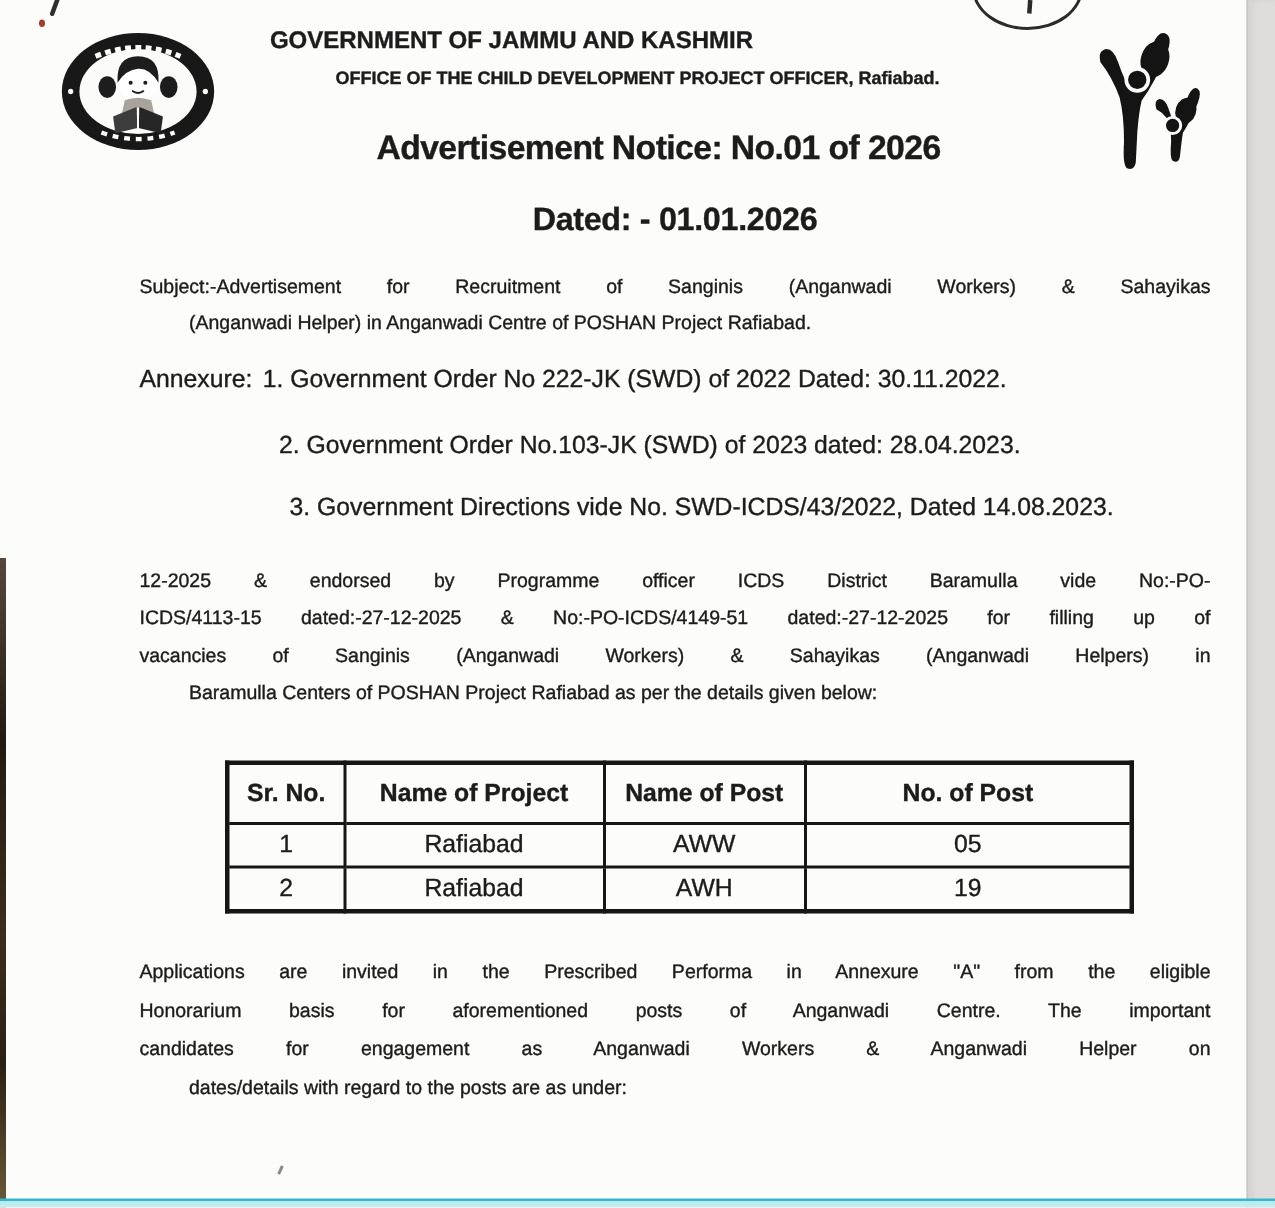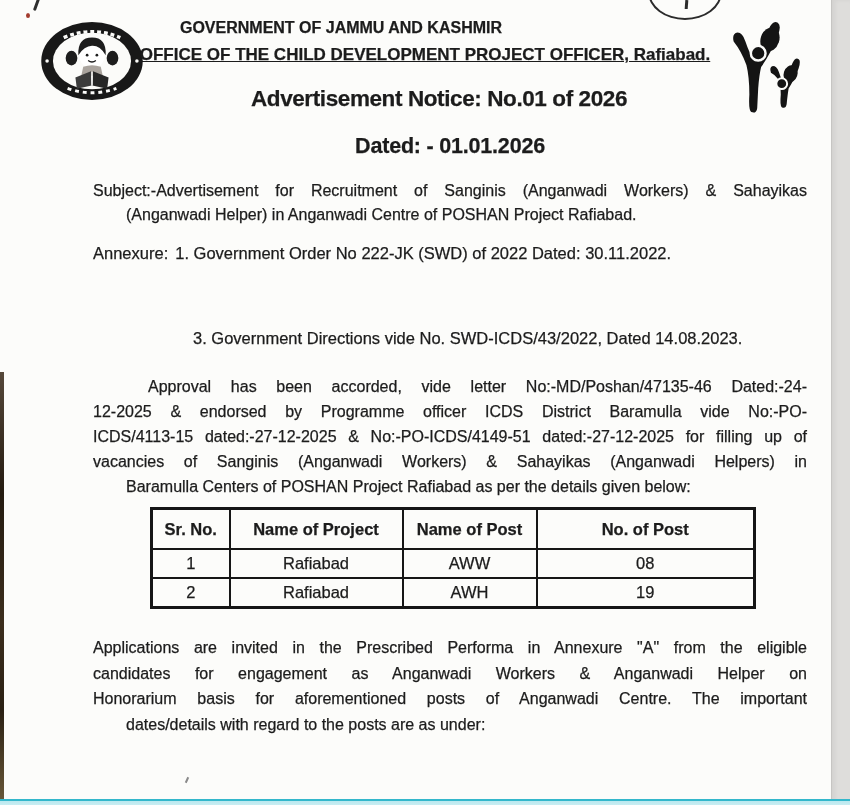--- a/index.html
+++ b/index.html
@@ -29,28 +29,28 @@
   .speck { position:absolute; left:186px; top:777px; width:2px; height:6px;
     background:#8a8a8a; transform:rotate(25deg); }
 
   .logo-left  { position:absolute; left:38px;  top:20px; width:108px; height:82px; }
   .logo-right { position:absolute; left:728px; top:12px; width:80px;  height:106px; }
 
   
   .hdr1 { position:absolute; top:19px; left:0; width:682px; text-align:center;
     font-size:16px; font-weight:600; }
   .hdr2 { position:absolute; top:45px; left:0; width:850px; text-align:center;
-    font-size:17px; font-weight:600;text-decoration:underline; }
+    font-size:12px; font-weight:600; }
   .title { position:absolute; top:86px; left:16px; width:846px; text-align:center;
     font-size:22.5px; font-weight:600; letter-spacing:-0.4px; }
   .dated { position:absolute; top:134px; left:0; width:846px; text-align:center;
     font-size:21.5px; font-weight:600; letter-spacing:-0.2px;padding-left:27px; }
 
   
-  .block { position:absolute; left:93px; width:714px; font-size:16px; }
+  .block { position:absolute; left:93px; width:714px; font-size:13px; }
   .subject  { top:179px; line-height:24px; }
   .approval { top:374px; line-height:25px; }
   .apps     { top:635px; line-height:25.5px; }
   .jl   { text-align:justify; text-align-last:justify; }
   .ll   { text-align:left;margin-left:33px; }
   .indent { text-indent:55px; }
 
   .ref1 { position:absolute; left:93px;  top:244px; font-size:16.5px; }
   .ref1 .lbl { margin-right:7px; }
   .ref2 { position:absolute; left:186px; top:288px; font-size:16.5px; }
@@ -116,24 +116,24 @@
   <div class="dated">Dated: - 01.01.2026</div>
 
   <div class="block subject">
     <div class="jl">Subject:-Advertisement for Recruitment of Sanginis (Anganwadi Workers) &amp; Sahayikas</div>
     <div class="ll">(Anganwadi Helper) in Anganwadi Centre of POSHAN Project Rafiabad.</div>
   </div>
 
   <div class="ref1">
     <span class="lbl">Annexure:</span><span>1. Government Order No 222-JK (SWD) of 2022 Dated: 30.11.2022.</span>
   </div>
+  <div class="ref2">2. Government Order No.103-JK (SWD) of 2023 dated: 28.04.2023.</div>
   <div class="ref3">3. Government Directions vide No. SWD-ICDS/43/2022, Dated 14.08.2023.</div>
 
   <div class="block approval">
-    <div class="jl indent">Approval has been accorded, vide letter No:-MD/Poshan/47135-46 Dated:-24-</div>
     <div class="jl">12-2025 &amp; endorsed by Programme officer ICDS District Baramulla vide No:-PO-</div>
     <div class="jl">ICDS/4113-15 dated:-27-12-2025 &amp; No:-PO-ICDS/4149-51 dated:-27-12-2025 for filling up of</div>
     <div class="jl">vacancies of Sanginis (Anganwadi Workers) &amp; Sahayikas (Anganwadi Helpers) in</div>
     <div class="ll">Baramulla Centers of POSHAN Project Rafiabad as per the details given below:</div>
   </div>
 
   <table class="vtable">
     <colgroup>
         <col style="width:78px">
         <col style="width:173px">
@@ -146,33 +146,33 @@
         <th>Name of Project</th>
         <th>Name of Post</th>
         <th>No. of Post</th>
       </tr>
     </thead>
     <tbody>
       <tr>
         <td>1</td>
         <td>Rafiabad</td>
         <td>AWW</td>
-        <td>08</td>
+        <td>05</td>
       </tr>
       <tr>
         <td>2</td>
         <td>Rafiabad</td>
         <td>AWH</td>
         <td>19</td>
       </tr>
     </tbody>
   </table>
 
   <div class="block apps">
     <div class="jl">Applications are invited in the Prescribed Performa in Annexure "A" from the eligible</div>
+    <div class="jl">Honorarium basis for aforementioned posts of Anganwadi Centre. The important</div>
     <div class="jl">candidates for engagement as Anganwadi Workers &amp; Anganwadi Helper on</div>
-    <div class="jl">Honorarium basis for aforementioned posts of Anganwadi Centre. The important</div>
     <div class="ll">dates/details with regard to the posts are as under:</div>
   </div>
 
 
   <div class="edge-bottom"></div>
 </div>
 
 </body></html>

